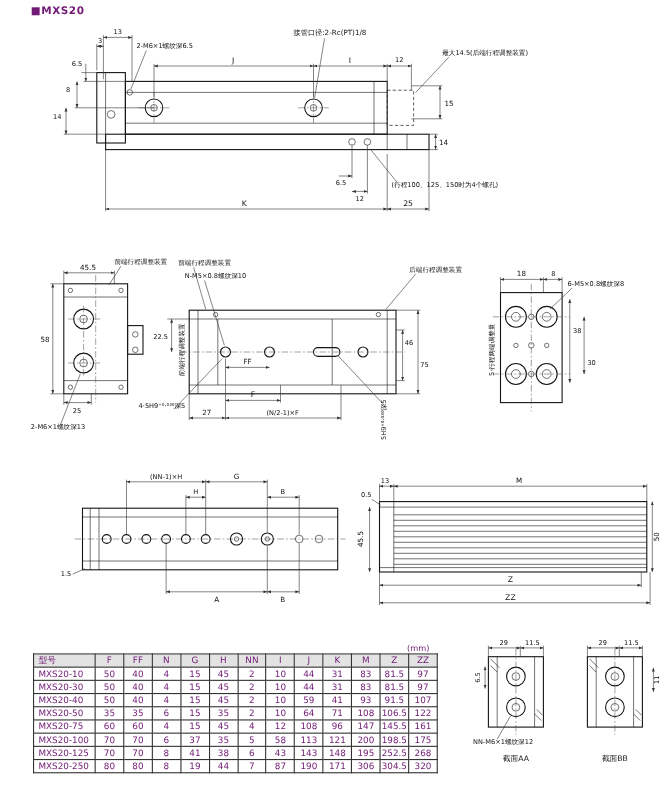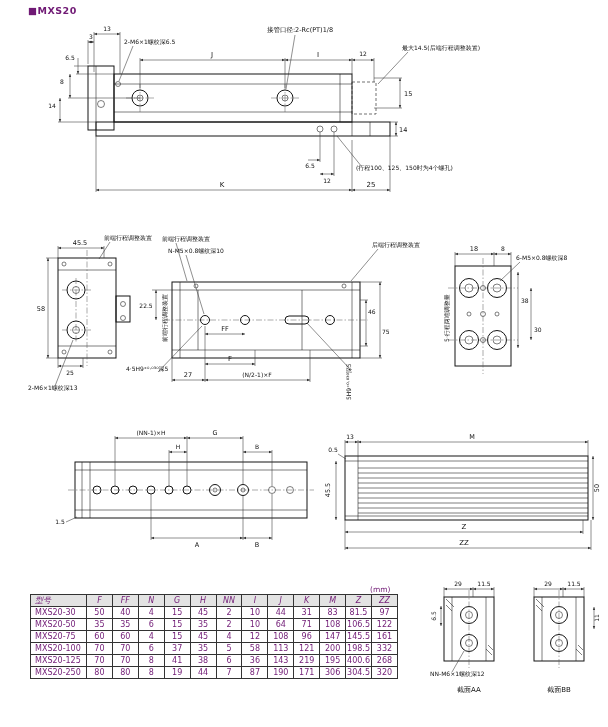--- a/index.html
+++ b/index.html
@@ -11,21 +11,21 @@
   svg text{fill:#111;font-family:"DejaVu Sans","Liberation Sans",sans-serif;}
   .o{fill:none;stroke:#151515;stroke-width:1;}
   .t{fill:none;stroke:#151515;stroke-width:.55;}
   .d{fill:none;stroke:#333;stroke-width:.55;}
   .c{fill:none;stroke:#555;stroke-width:.5;stroke-dasharray:6 2 1.5 2;}
   .dash{fill:none;stroke:#333;stroke-width:.7;stroke-dasharray:3 2;}
   .s{font-size:6px;} .m{font-size:6.5px;} .l{font-size:7px;}
   #dimtable{position:absolute;left:30px;top:594px;}
   #dimtable table{border-collapse:collapse;table-layout:fixed;width:368px;font-size:8px;}
   #dimtable td,#dimtable th{border:1px solid #333;padding:0 1px;height:11px;text-align:center;font-weight:normal;overflow:hidden;white-space:nowrap;}
-  #dimtable th{background:#e3e3e3;font-style:italic;}
+  #dimtable th{background:#e3e3e3;}
   #dimtable td:first-child,#dimtable th:first-child{text-align:left;padding-left:4px;}
 </style>
 </head>
 <body>
 
 <div id="stage">
   <div id="title">■MXS20</div>
 
   <svg width="608" height="727" viewBox="0 0 608 727">
     <defs>
@@ -403,35 +403,65 @@
           <th>I</th>
           <th>J</th>
           <th>K</th>
           <th>M</th>
           <th>Z</th>
           <th>ZZ</th>
         </tr>
       </thead>
       <tbody>
         <tr>
+          <td>MXS20-10</td>
+          <td>50</td>
+          <td>40</td>
+          <td>4</td>
+          <td>15</td>
+          <td>45</td>
+          <td>2</td>
+          <td>10</td>
+          <td>44</td>
+          <td>31</td>
+          <td>83</td>
+          <td>81.5</td>
+          <td>97</td>
+        </tr>
+        <tr>
           <td>MXS20-30</td>
           <td>50</td>
           <td>40</td>
           <td>4</td>
           <td>15</td>
           <td>45</td>
           <td>2</td>
           <td>10</td>
           <td>44</td>
           <td>31</td>
           <td>83</td>
           <td>81.5</td>
           <td>97</td>
         </tr>
         <tr>
+          <td>MXS20-40</td>
+          <td>50</td>
+          <td>40</td>
+          <td>4</td>
+          <td>15</td>
+          <td>45</td>
+          <td>2</td>
+          <td>10</td>
+          <td>59</td>
+          <td>41</td>
+          <td>93</td>
+          <td>91.5</td>
+          <td>107</td>
+        </tr>
+        <tr>
           <td>MXS20-50</td>
           <td>35</td>
           <td>35</td>
           <td>6</td>
           <td>15</td>
           <td>35</td>
           <td>2</td>
           <td>10</td>
           <td>64</td>
           <td>71</td>
@@ -460,35 +490,35 @@
           <td>70</td>
           <td>6</td>
           <td>37</td>
           <td>35</td>
           <td>5</td>
           <td>58</td>
           <td>113</td>
           <td>121</td>
           <td>200</td>
           <td>198.5</td>
-          <td>332</td>
+          <td>175</td>
         </tr>
         <tr>
           <td>MXS20-125</td>
           <td>70</td>
           <td>70</td>
           <td>8</td>
           <td>41</td>
           <td>38</td>
           <td>6</td>
-          <td>36</td>
+          <td>43</td>
           <td>143</td>
-          <td>219</td>
+          <td>148</td>
           <td>195</td>
-          <td>400.6</td>
+          <td>252.5</td>
           <td>268</td>
         </tr>
         <tr>
           <td>MXS20-250</td>
           <td>80</td>
           <td>80</td>
           <td>8</td>
           <td>19</td>
           <td>44</td>
           <td>7</td>

